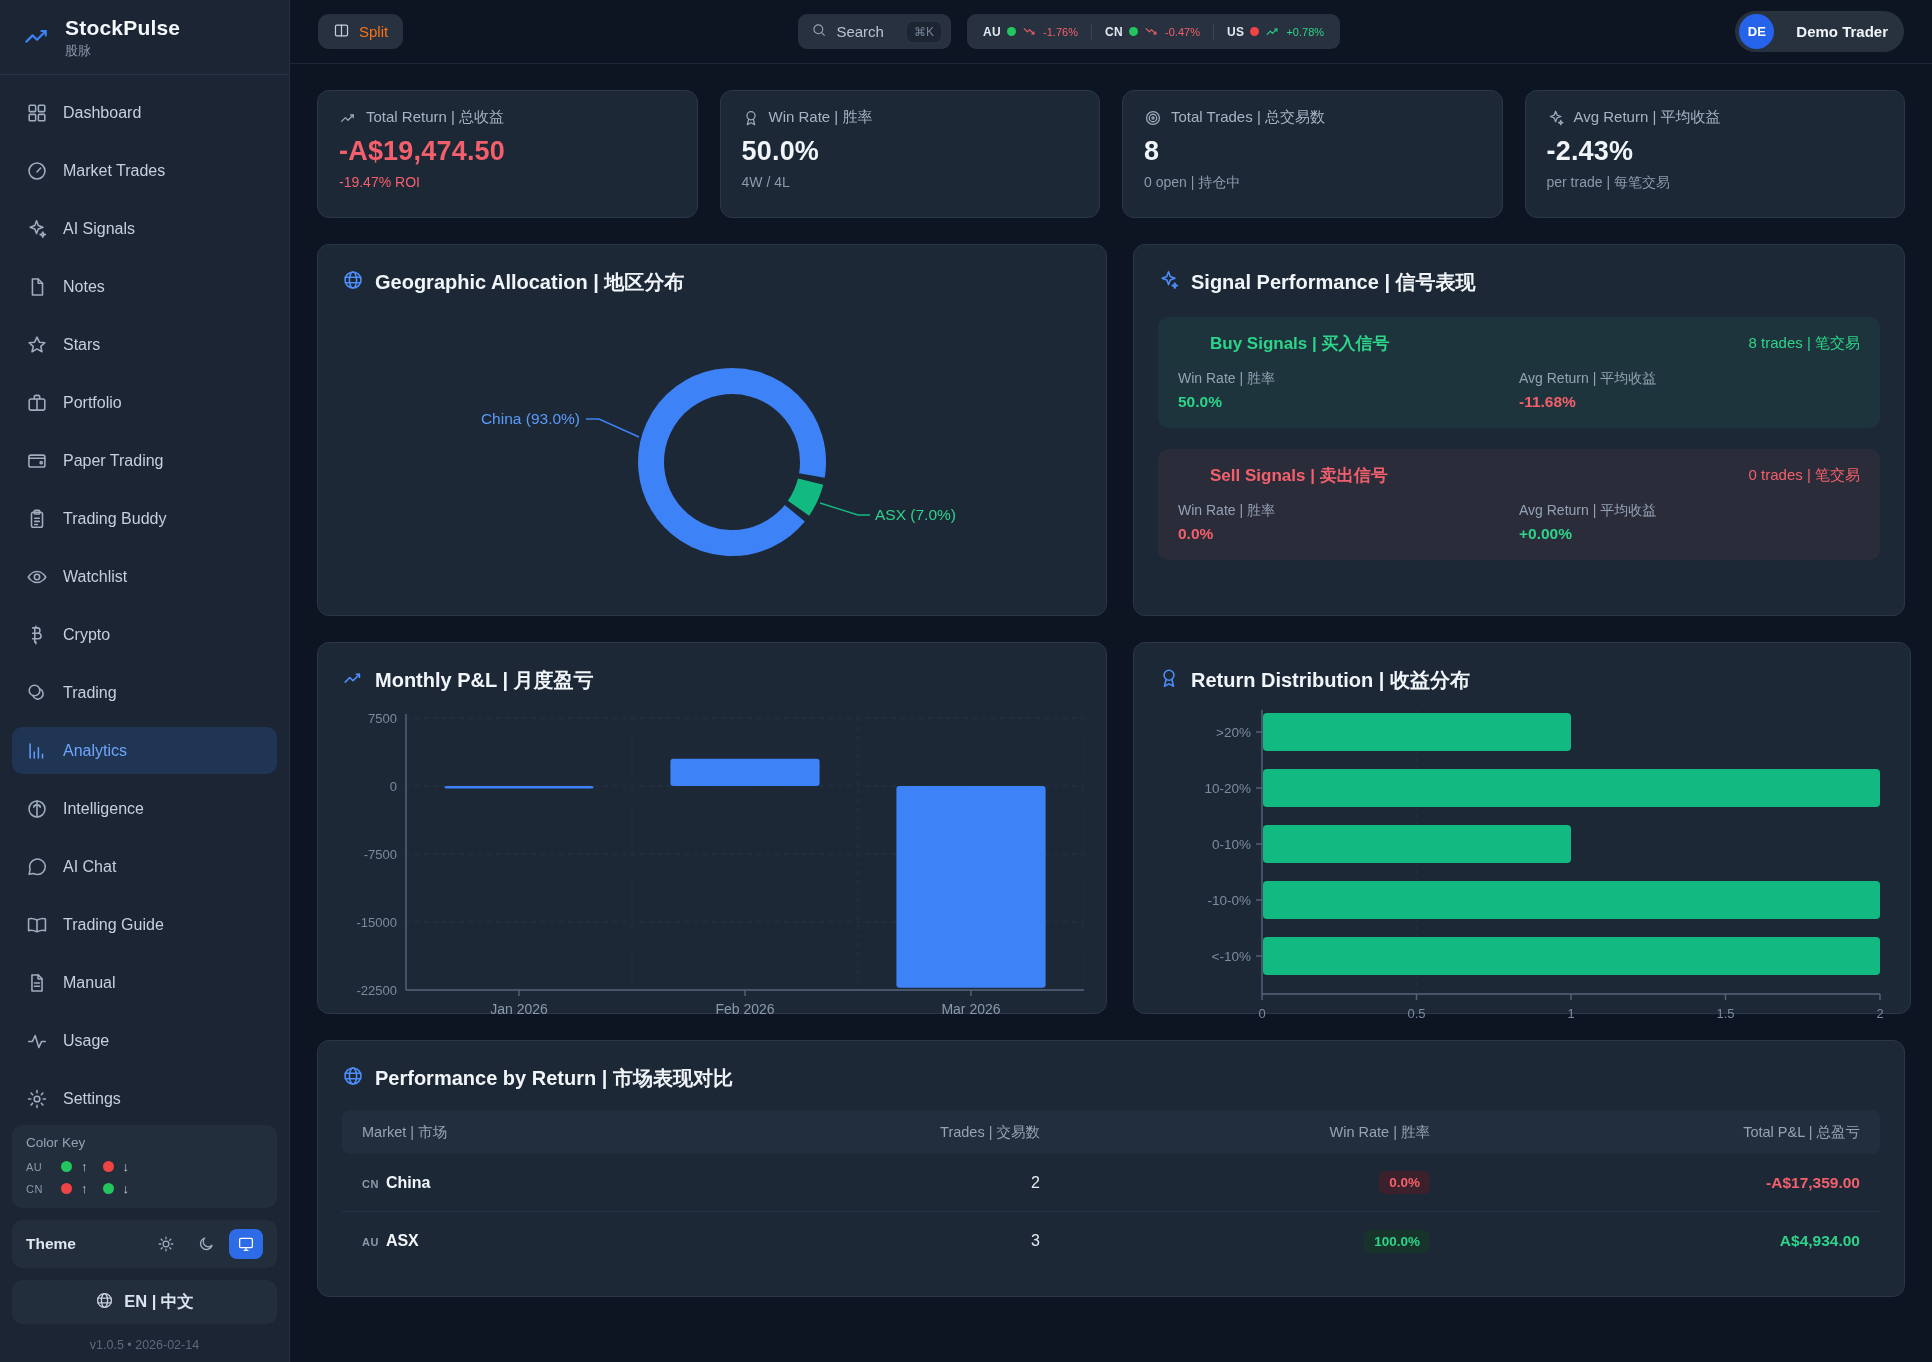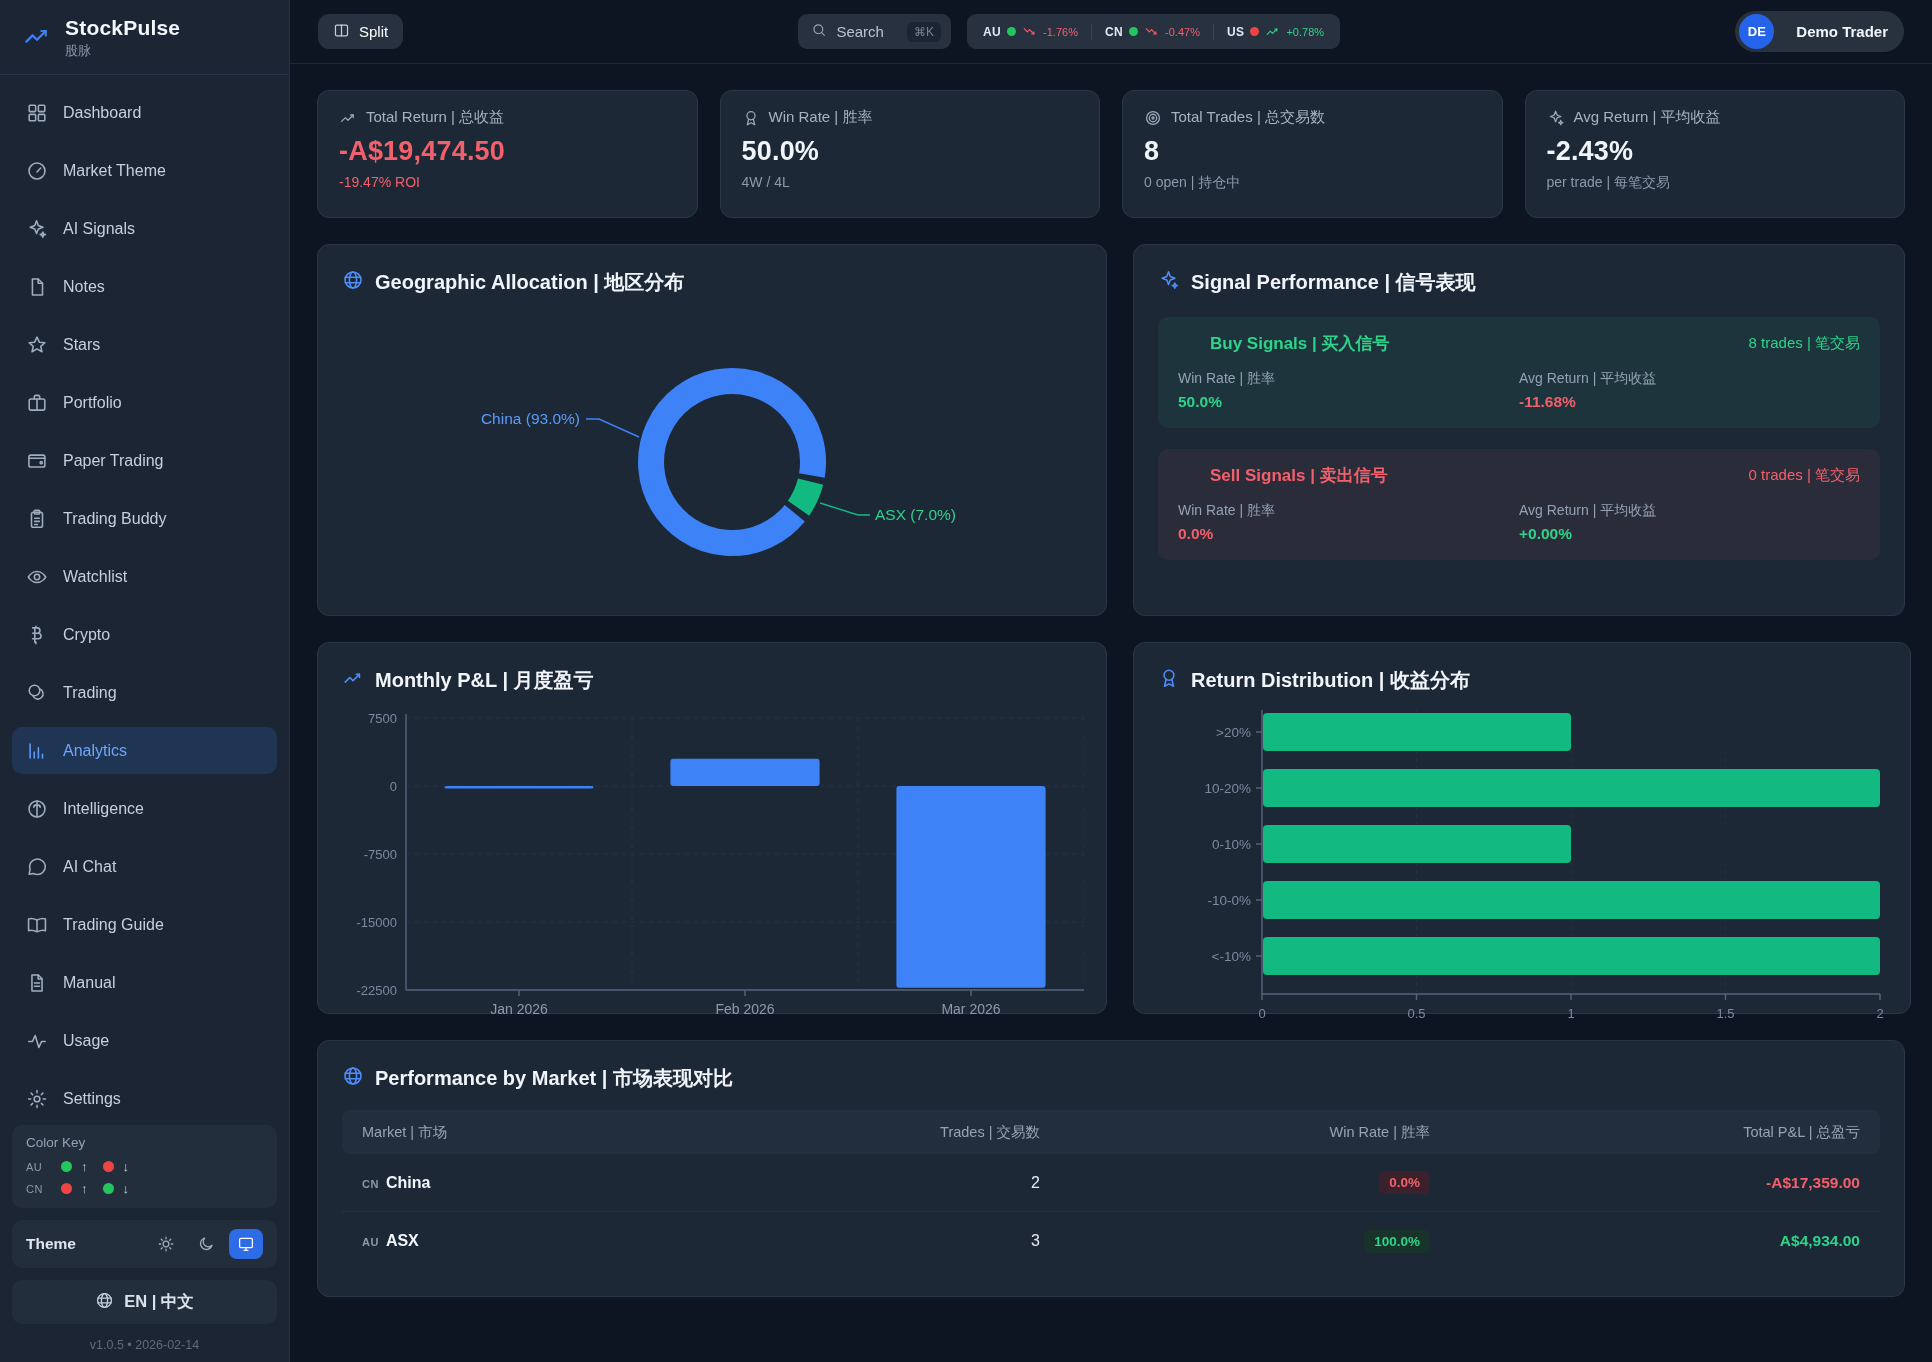--- a/index.html
+++ b/index.html
@@ -31,21 +31,21 @@
   .theme-btn .ic { width:18px; height:18px; }
   .theme-btn.active { background:#2e6be6; color:#fff; }
   .lang-btn { height:44px; display:flex; align-items:center; justify-content:center; gap:10px; font-size:16.5px; font-weight:bold; color:#dbe4ee; cursor:pointer; }
   .lang-btn .ic { width:19px; height:19px; color:#c6d0dc; }
   .version { text-align:center; font-size:12.5px; color:#5c6a7d; padding:2px 0 10px; }
 
   
   .rightside { flex:1; display:flex; flex-direction:column; min-width:0; }
   .topbar { height:64px; display:flex; align-items:center; padding:0 28px; border-bottom:1px solid #1c2738; background:#0d1422; flex-shrink:0; }
   .pill { background:#27313f; border-radius:9px; height:35px; display:flex; align-items:center; }
-  .split-btn { gap:9px; padding:0 15px; font-size:15px; color:#ffffff; cursor:pointer;border-radius:11px; }
+  .split-btn { gap:9px; padding:0 15px; font-size:15px; color:#f97316; cursor:pointer;border-radius:11px; }
   .split-btn .ic { width:17px; height:17px; color:#c6d0dc; }
   .top-center { flex:1; display:flex; align-items:center; justify-content:center; gap:16px; }
   .search-btn { gap:9px; padding:0 10px 0 13px; cursor:pointer; }
   .search-btn .ic { width:16px; height:16px; color:#98a5b6; }
   .search-label { font-size:15px; color:#b9c4d2; margin-right:14px; }
   .kbd { background:#1c2531; border-radius:6px; padding:3px 7px; font-size:12px; color:#76839a; }
   .tickers { padding:0 16px; gap:13px; }
   .tk { display:flex; align-items:center; gap:6px; }
   .tk-mkt { font-size:12px; font-weight:bold; color:#e2e8f0; letter-spacing:.4px; }
   .tk .ic { width:15px; height:15px; }
@@ -126,21 +126,21 @@
             <rect x="3.5" y="13.5" width="7" height="7" rx="1"></rect>
             <rect x="13.5" y="13.5" width="7" height="7" rx="1"></rect>
           </svg>
           <span>Dashboard</span>
         </div>
         <div class="nav-item">
           <svg class="ic" viewBox="0 0 24 24" fill="none" stroke="currentColor" stroke-width="1.7" stroke-linecap="round" stroke-linejoin="round">
             <circle cx="12" cy="12" r="8.7"></circle>
             <path d="M12 13l4-4.2"></path>
           </svg>
-          <span>Market Theme</span>
+          <span>Market Trades</span>
         </div>
         <div class="nav-item">
           <svg class="ic" viewBox="0 0 24 24" fill="none" stroke="currentColor" stroke-width="1.7" stroke-linecap="round" stroke-linejoin="round">
             <path d="M11.5 3l1.9 5.1 5.1 1.9-5.1 1.9-1.9 5.1-1.9-5.1L4.5 10l5.1-1.9z"></path>
             <path d="M18.3 15.2l.8 2.1 2.1.8-2.1.8-.8 2.1-.8-2.1-2.1-.8 2.1-.8z"></path>
           </svg>
           <span>AI Signals</span>
         </div>
         <div class="nav-item">
           <svg class="ic" viewBox="0 0 24 24" fill="none" stroke="currentColor" stroke-width="1.7" stroke-linecap="round" stroke-linejoin="round">
@@ -560,21 +560,21 @@
         </div>
       </section>
 
       <div class="panel table-panel">
         <div class="panel-title">
           <span id="tbl-icon-slot"><svg class="ic" viewBox="0 0 24 24" fill="none" stroke="currentColor" stroke-width="1.7" stroke-linecap="round" stroke-linejoin="round" style="width:22px;height:22px">
                 <circle cx="12" cy="12" r="8.7"></circle>
                 <ellipse cx="12" cy="12" rx="3.9" ry="8.7"></ellipse>
                 <path d="M3.6 9h16.8M3.6 15h16.8"></path>
               </svg></span>
-          <span>Performance by Market | 市场表现对比</span>
+          <span>Performance by Return | 市场表现对比</span>
         </div>
         <div class="tgrid thead" id="tbl-head">
             <div>Market | 市场</div>
             <div class="tcell-r">Trades | 交易数</div>
             <div class="tcell-r">Win Rate | 胜率</div>
             <div class="tcell-r">Total P&amp;L | 总盈亏</div>
           </div>
         <div id="tbl-rows">
             <div class="tgrid trow">
               <div><span class="mkt-prefix">CN</span><span class="mkt-name">China</span></div>

